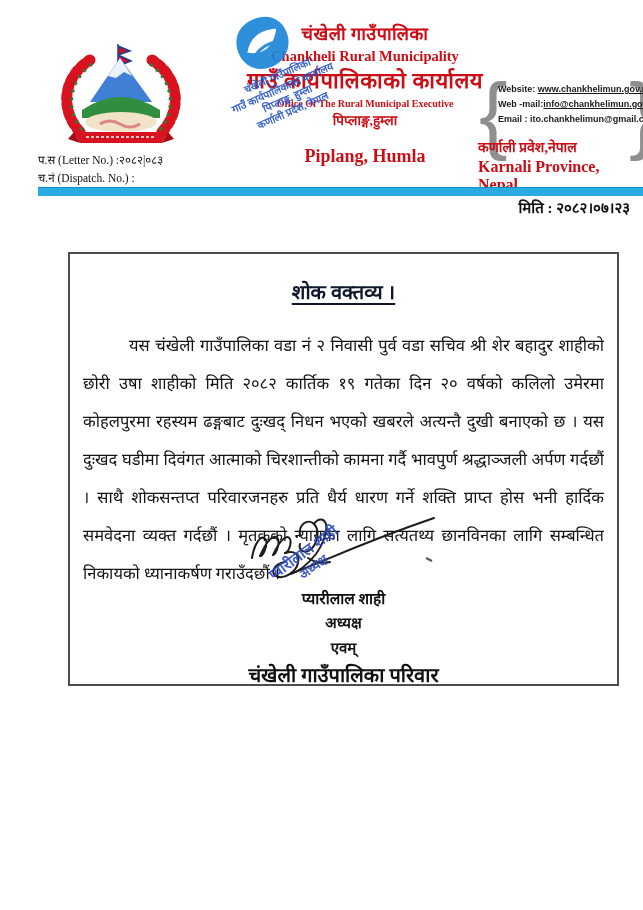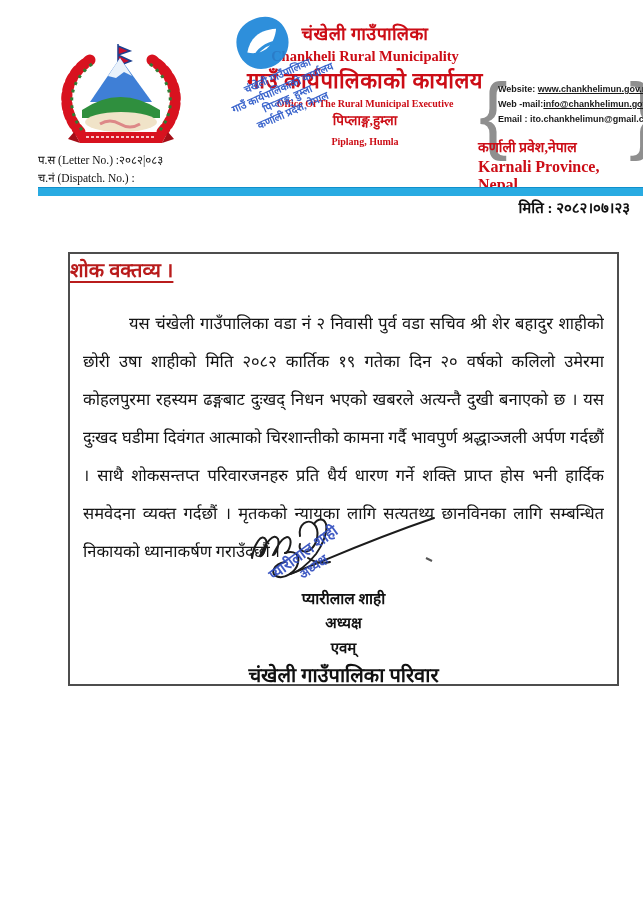--- a/index.html
+++ b/index.html
@@ -9,41 +9,41 @@
   }
   .abs{position:absolute;}
   
   .hdr-center{left:205px;top:24px;width:320px;text-align:center;line-height:1.12;}
   .np-red{color:#cc0d16;font-weight:bold;}
   .muni-np{font-size:18px;letter-spacing:.5px;}
   .muni-en{font-size:14.5px;margin-top:4px;}
   .office-np{font-size:22px;margin-top:5px;letter-spacing:.5px;}
   .office-en{font-size:10px;margin-top:4px;}
   .place-np{font-size:13.5px;margin-top:4px;}
-  .place-en{font-size:10px;margin-top:8px;}
+  .place-en{font-size:18px;margin-top:18px;}
   
   .brace{color:#8f8f8f;font-family:"Liberation Sans",sans-serif;font-weight:400;font-size:86px;line-height:86px;}
   .contact{left:498px;top:82px;width:142px;font-family:"Liberation Sans",sans-serif;
     font-size:9px;font-weight:bold;color:#1a1a1a;line-height:15px;white-space:nowrap;}
   .contact a{color:#1a1a1a;text-decoration:underline;}
   .contact .plain{text-decoration:none;text-align:center;}
   .province{left:478px;top:137px;width:155px;}
   .province-np{font-size:14px;}
   .province-en{font-size:16px;margin-top:2px;}
   
   .letterno{left:38px;top:151px;font-size:11.5px;font-weight:normal;color:#111;line-height:18px;white-space:nowrap;}
   .bluebar{left:38px;top:187px;width:605px;height:8px;background:#29abe2;border-top:1px solid #1090cc;}
   .dateline{left:0;top:197px;width:630px;text-align:right;font-size:15px;font-weight:bold;color:#111;}
   
   .hstamp{left:214px;top:12px;width:130px;height:135px;transform:rotate(-24deg);
     color:#2b58c8;opacity:.92;text-align:center;pointer-events:none;}
   .hstamp .stline{font-size:10.5px;font-weight:bold;line-height:12.5px;white-space:nowrap;}
   
   .box{left:68px;top:252px;width:551px;height:434px;border:2px solid #4d4d4d;box-sizing:border-box;}
-  .box-title{margin-top:2px;text-align:left;font-size:20px;font-weight:bold;color:#b91c1c;}
+  .box-title{margin-top:24px;text-align:center;font-size:20px;font-weight:bold;color:#0f172a;}
   .box-title span{text-decoration:underline;text-underline-offset:4px;}
   .para{margin:22px 13px 0 13px;color:#141414;font-size:16.5px;}
   .pline{height:38px;line-height:38px;text-align:justify;text-align-last:justify;white-space:nowrap;overflow:hidden;}
   .pline.first{padding-left:46px;}
   .pline.last{text-align-last:left;}
   
   .sig-svg{left:238px;top:506px;}
   .sig-stamp{left:268px;top:543px;transform:rotate(-36deg);color:#2c49bd;opacity:.9;
     font-weight:bold;text-align:center;line-height:17px;pointer-events:none;}
   .sig-stamp .l1{font-size:15px;white-space:nowrap;}

